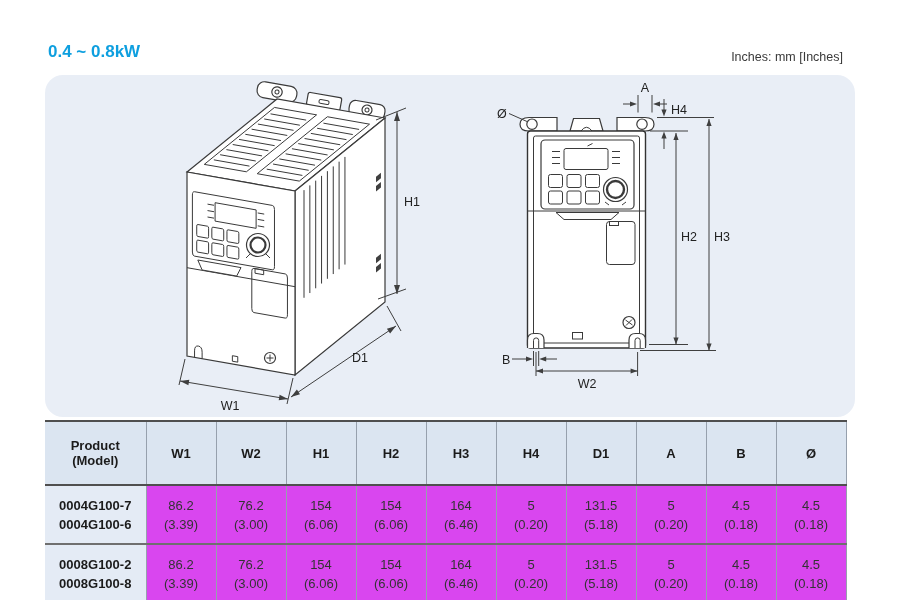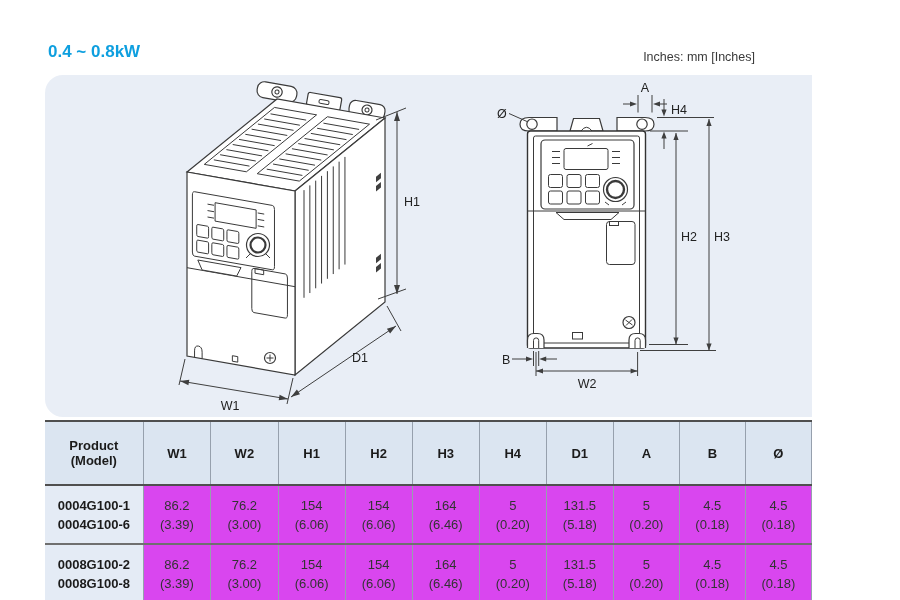--- a/index.html
+++ b/index.html
@@ -1,16 +1,16 @@
 <!DOCTYPE html>
 <html><head>
 <meta charset="utf-8">
 <style>
   html,body{margin:0;padding:0;background:#fff;}
-  .screen{position:relative;width:812px;height:600px;background:#ffffff;
+  .screen{position:relative;width:900px;height:600px;background:#ffffff;
           font-family:"Liberation Sans",sans-serif;overflow:hidden;}
   .page-title{position:absolute;left:48px;top:42px;font-size:17px;font-weight:700;color:#0e9fdf;}
   .units-label{position:absolute;top:50px;right:57px;font-size:12.5px;color:#3a3a3a;}
   .diagram-panel{position:absolute;left:45px;top:75px;width:810px;height:342px;
                  background:#e9eef6;border-radius:18px;}
   svg{display:block;}
   svg text{font-family:"Liberation Sans",sans-serif;font-size:12.5px;fill:#222;}
   svg .ln{stroke:#3a3a3a;fill:none;stroke-width:1.2px;}
   svg .thin{stroke:#3a3a3a;fill:none;stroke-width:1px;}
   svg .whitefill{fill:#ffffff;}
@@ -228,21 +228,21 @@
         <th>H4</th>
         <th>D1</th>
         <th>A</th>
         <th>B</th>
         <th>Ø</th>
       </tr>
     </thead>
     <tbody>
       <tr>
         <td class="model-cell">
-          <div>0004G100-1</div>
+          <div>0004G100-7</div>
           <div>0004G100-6</div>
         </td>
         <td>
             <div>86.2</div>
             <div>(3.39)</div>
           </td>
         <td>
             <div>76.2</div>
             <div>(3.00)</div>
           </td>

